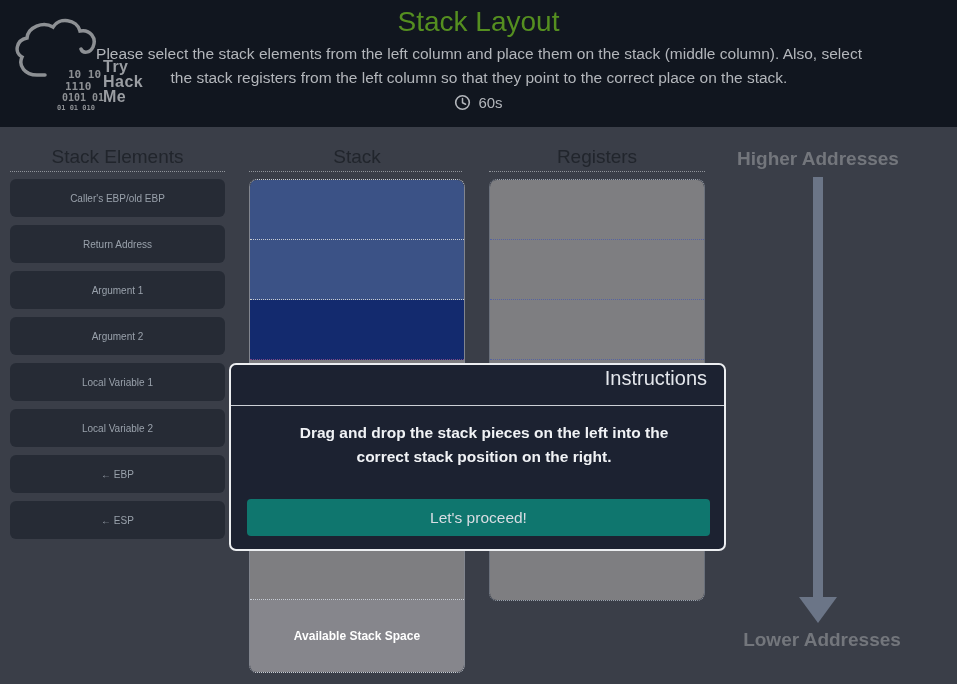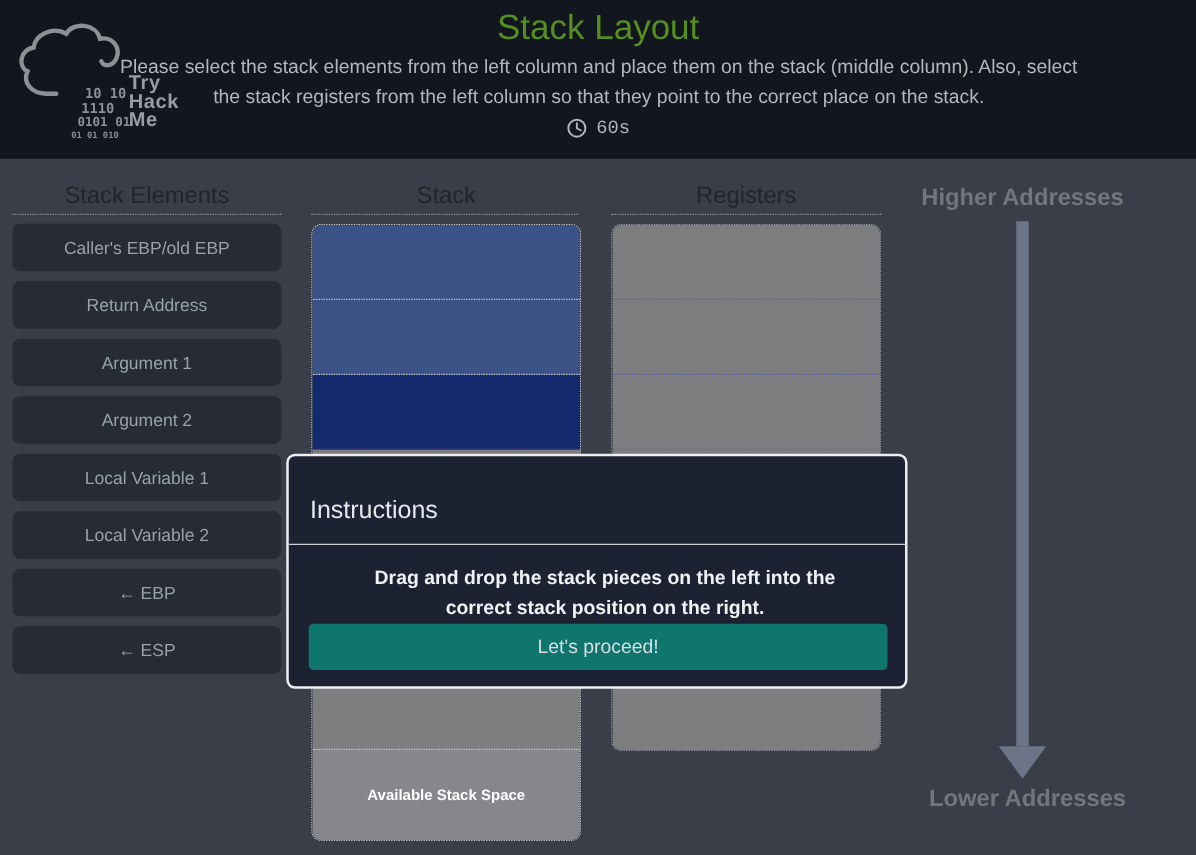--- a/index.html
+++ b/index.html
@@ -26,41 +26,41 @@
     position: absolute; left: 0; top: 6px; width: 957px;
     text-align: center; font-size: 28px; font-weight: 500; color: #558f20;
   }
   .page-subtitle {
     position: absolute; left: 84px; top: 42px; width: 790px;
     text-align: center; font-size: 15.5px; line-height: 24px; color: #b3b6bb;
   }
   .timer {
     position: absolute; left: 0; top: 92px; width: 957px; height: 20px;
     display: flex; align-items: center; justify-content: center; gap: 7px;
-    color: #b3b6bb; font-size: 15px; font-family: Liberation Mono, monospace;
+    color: #b3b6bb; font-size: 15px;
   }
 
   
   .col-title {
     position: absolute; text-align: center;
     font-size: 19px; font-weight: 400; color: #21252c; top: 146px; height: 23px;
   }
   .col-rule {
     position: absolute; top: 171px; border-bottom: 1px dotted #90949b; height: 0;
   }
   .addr-title {
     position: absolute; text-align: center;
     font-size: 19px; font-weight: 700; color: #73767c;
   }
 
   
   .side-list { position: absolute; left: 10px; top: 179px; width: 215px; }
   .side-btn {
     height: 38px; margin-bottom: 8px; border-radius: 6px;
-    background: #262b35; color: #99a1ab; font-size: 14px;
+    background: #262b35; color: #99a1ab; font-size: 10px;
     display: flex; align-items: center; justify-content: center;
   }
 
   
   .stack-box {
     position: absolute; left: 249px; top: 179px; width: 216px;
     border: 1px dotted #c7ccd4; border-radius: 8px; overflow: hidden;
   }
   .stack-cell { height: 60px; border-bottom: 1px dotted #c7ccd4; }
   .stack-cells .stack-cell:nth-child(3) { border-bottom-color: #7d4a86; }
@@ -89,22 +89,23 @@
     border-top: 26px solid #6b7587;
   }
 
   
   .modal {
     position: absolute; left: 229px; top: 363px; width: 497px; height: 188px;
     background: #1c2231; border: 2px solid #eceef1; border-radius: 7px;
     z-index: 10;
   }
   .modal-header {
-    padding: 32px 17px 15px 17px; font-size: 20px; color: #e4e7ec;
+    padding: 2px 17px 15px 17px; font-size: 20px; color: #e4e7ec;
     border-bottom: 1px solid #ccd0d6;
+    text-align: right;
   }
   .modal-body {
     padding: 15px 46px 0 59px; text-align: center;
     font-size: 15.5px; font-weight: 700; line-height: 24px; color: #f0f2f5;
   }
   .modal-btn {
     position: absolute; left: 16px; top: 134px; width: 463px; height: 37px;
     background: #0f766e; border-radius: 4px; border: none;
     color: #d9dde3; font-size: 15.5px; font-family: inherit;
     display: flex; align-items: center; justify-content: center;

